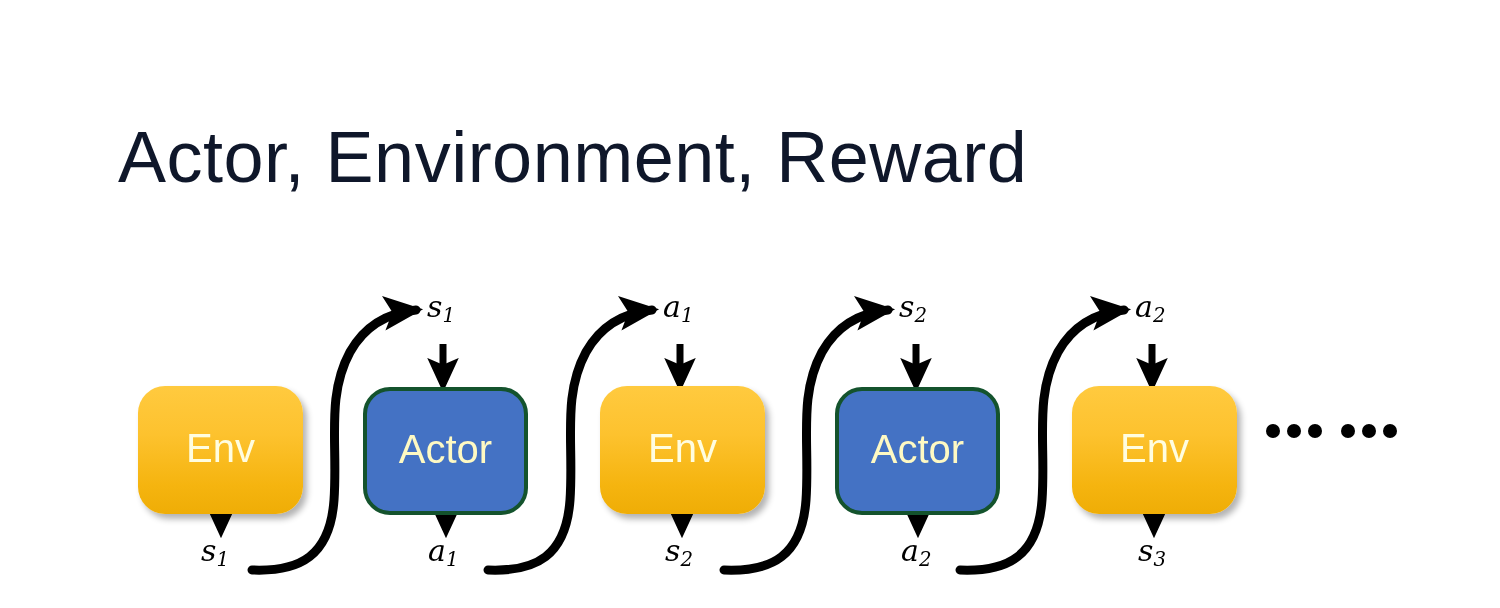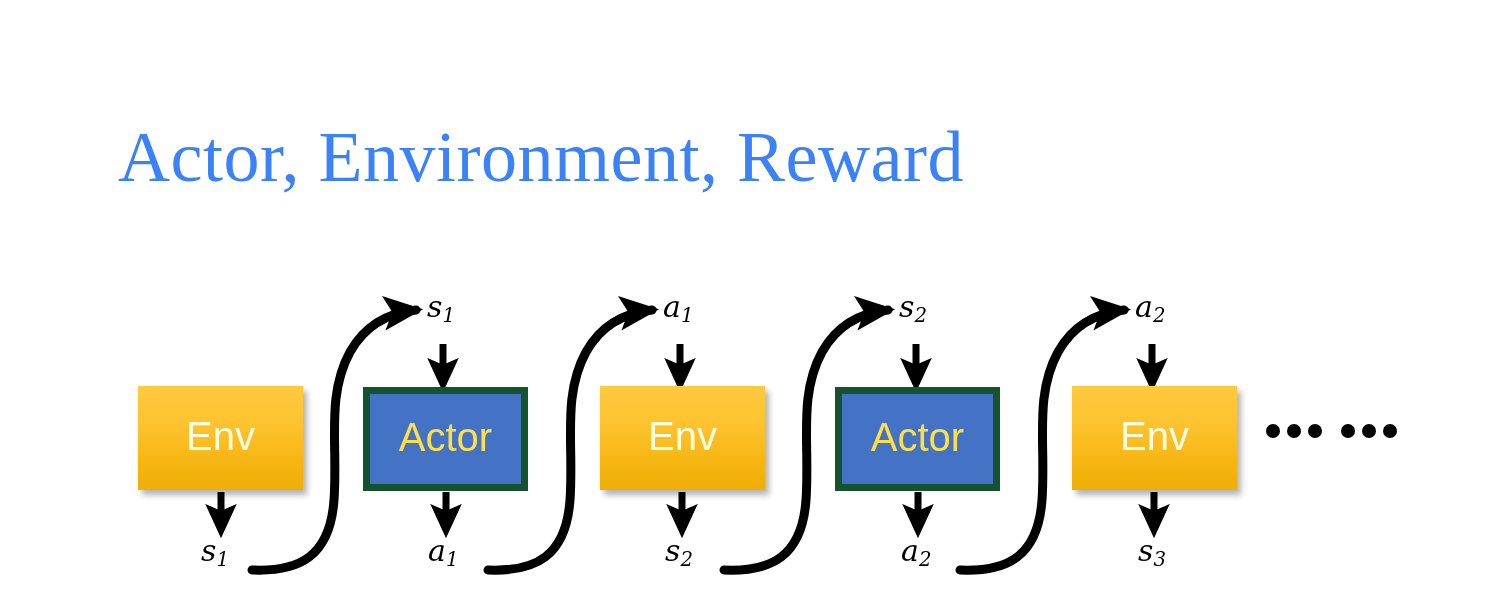--- a/index.html
+++ b/index.html
@@ -12,25 +12,25 @@
     width: 1500px;
     height: 608px;
     background: #ffffff;
     overflow: hidden;
     font-family: "Liberation Sans", sans-serif;
   }
   #slide-title {
     position: absolute;
     left: 118px;
     top: 118px;
-    font-family: Liberation Serif, serif;
+    font-family: Liberation Sans, sans-serif;
     font-size: 72px;
     font-weight: 300;
     letter-spacing: 0.5px;
-    color: #3b82f6;
+    color: #0f172a;
     white-space: nowrap;
     line-height: 1.1;
   }
 
   
   #diagram {
     position: absolute;
     left: 0;
     top: 0;
     width: 1500px;
@@ -41,39 +41,40 @@
     left: 0;
     top: 0;
     width: 1500px;
     height: 608px;
     pointer-events: none;
   }
 
   .node-box {
     position: absolute;
     width: 165px;
-    height: 104px;
+    height: 128px;
     box-sizing: border-box;
     display: flex;
     align-items: center;
     justify-content: center;
     font-family: "Liberation Sans", sans-serif;
     font-size: 40px;
     font-weight: 400;
     line-height: 1;
+    border-radius: 27px;
   }
   .node-box.env {
     background: linear-gradient(to bottom, #FFCA3F 0%, #FDC22E 38%, #F5B40F 78%, #EFAD06 100%);
     color: #FFFDE0;
     box-shadow: 4px 5px 6px rgba(0,0,0,0.30);
   }
   .node-box.actor {
     background: #4472C4;
-    color: #fde047;
-    border: 7px solid #14532d;
+    color: #fef9c3;
+    border: 4px solid #14532d;
     box-shadow: 0 0 0 rgba(0,0,0,0);
   }
   .node-label {
     display: block;
     transform: translateY(-2px);
   }
 
   
   .var-label {
     position: absolute;

